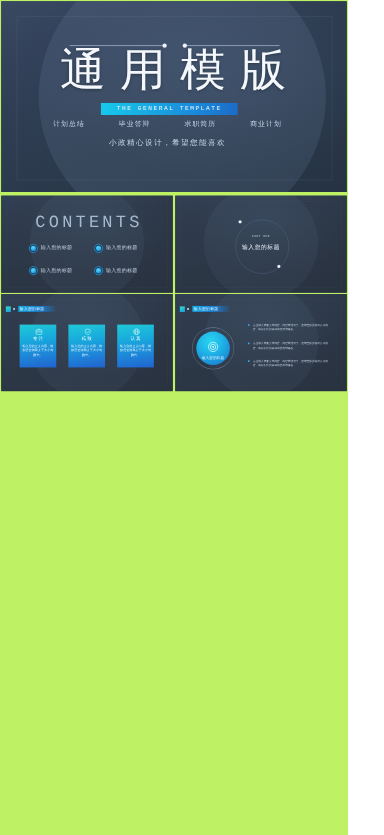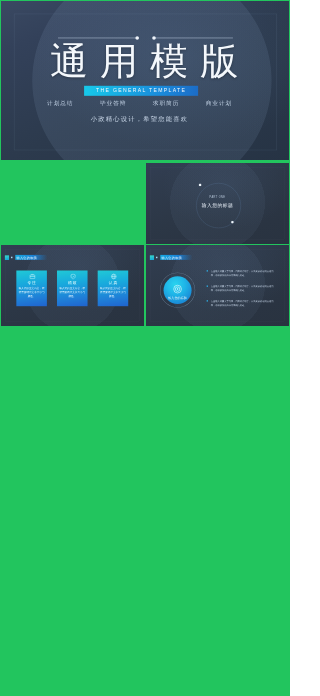--- a/index.html
+++ b/index.html
@@ -1,18 +1,18 @@
 <!DOCTYPE html>
 <html><head>
 <meta charset="utf-8">
 <title>PPT Template Preview</title>
 <style>
   html,body{margin:0;padding:0;width:290px;height:696px;overflow:hidden;background:#fff;}
   body{font-family:"Liberation Sans","DejaVu Sans",sans-serif;}
-  .page{position:relative;width:290px;height:696px;background:#22c55e;}
+  .page{position:relative;width:290px;height:696px;background:#bef264;font-family:Liberation Mono, monospace;}
 
   
   .slot{position:absolute;overflow:hidden;background:#2c3a4d;}
   .canvas{position:absolute;left:0;top:0;width:960px;height:540px;transform-origin:0 0;}
   .slot.mini .canvas{transform:scale(.14896,.15);}
   .slot.wide .canvas{transform:scale(.3,.29444);}
 
   
   .bg{position:absolute;inset:0;
       background:
@@ -106,20 +106,43 @@
       <div class="cv-kw">
         <span>计划总结</span>
         <span>毕业答辩</span>
         <span>求职简历</span>
         <span>商业计划</span>
       </div>
       <div class="cv-tag">小政精心设计，希望您能喜欢</div>
     </div>
   </div>
 
+  <div class="slot mini" id="s2" style="left:1px;top:163px;width:143px;height:81px">
+    <div class="canvas">
+      <div class="bg"></div>
+      <div class="inner"></div>
+      <div class="ct-h">CONTENTS</div>
+      <div class="ct-item" style="left:155px;top:270px;width:330px">
+        <span class="dot"></span>
+        <span class="lb">输入您的标题</span>
+      </div>
+      <div class="ct-item" style="left:520px;top:270px;width:330px">
+        <span class="dot"></span>
+        <span class="lb">输入您的标题</span>
+      </div>
+      <div class="ct-item" style="left:155px;top:394px;width:330px">
+        <span class="dot"></span>
+        <span class="lb">输入您的标题</span>
+      </div>
+      <div class="ct-item" style="left:520px;top:394px;width:330px">
+        <span class="dot"></span>
+        <span class="lb">输入您的标题</span>
+      </div>
+    </div>
+  </div>
 
   <div class="slot mini" id="s3" style="left:146px;top:163px;width:143px;height:81px">
     <div class="canvas">
       <div class="bg"></div>
       <div class="inner"></div>
       <div class="sec-ring" style="left:337px;top:134px;width:296px;height:296px"></div>
       <div class="sec-dot" style="left:355px;top:138px"></div>
       <div class="sec-dot" style="left:572px;top:386px"></div>
       <div class="sec-lab" style="top:215px">PART ONE</div>
       <div class="sec-tit" style="top:262px">输入您的标题</div>

